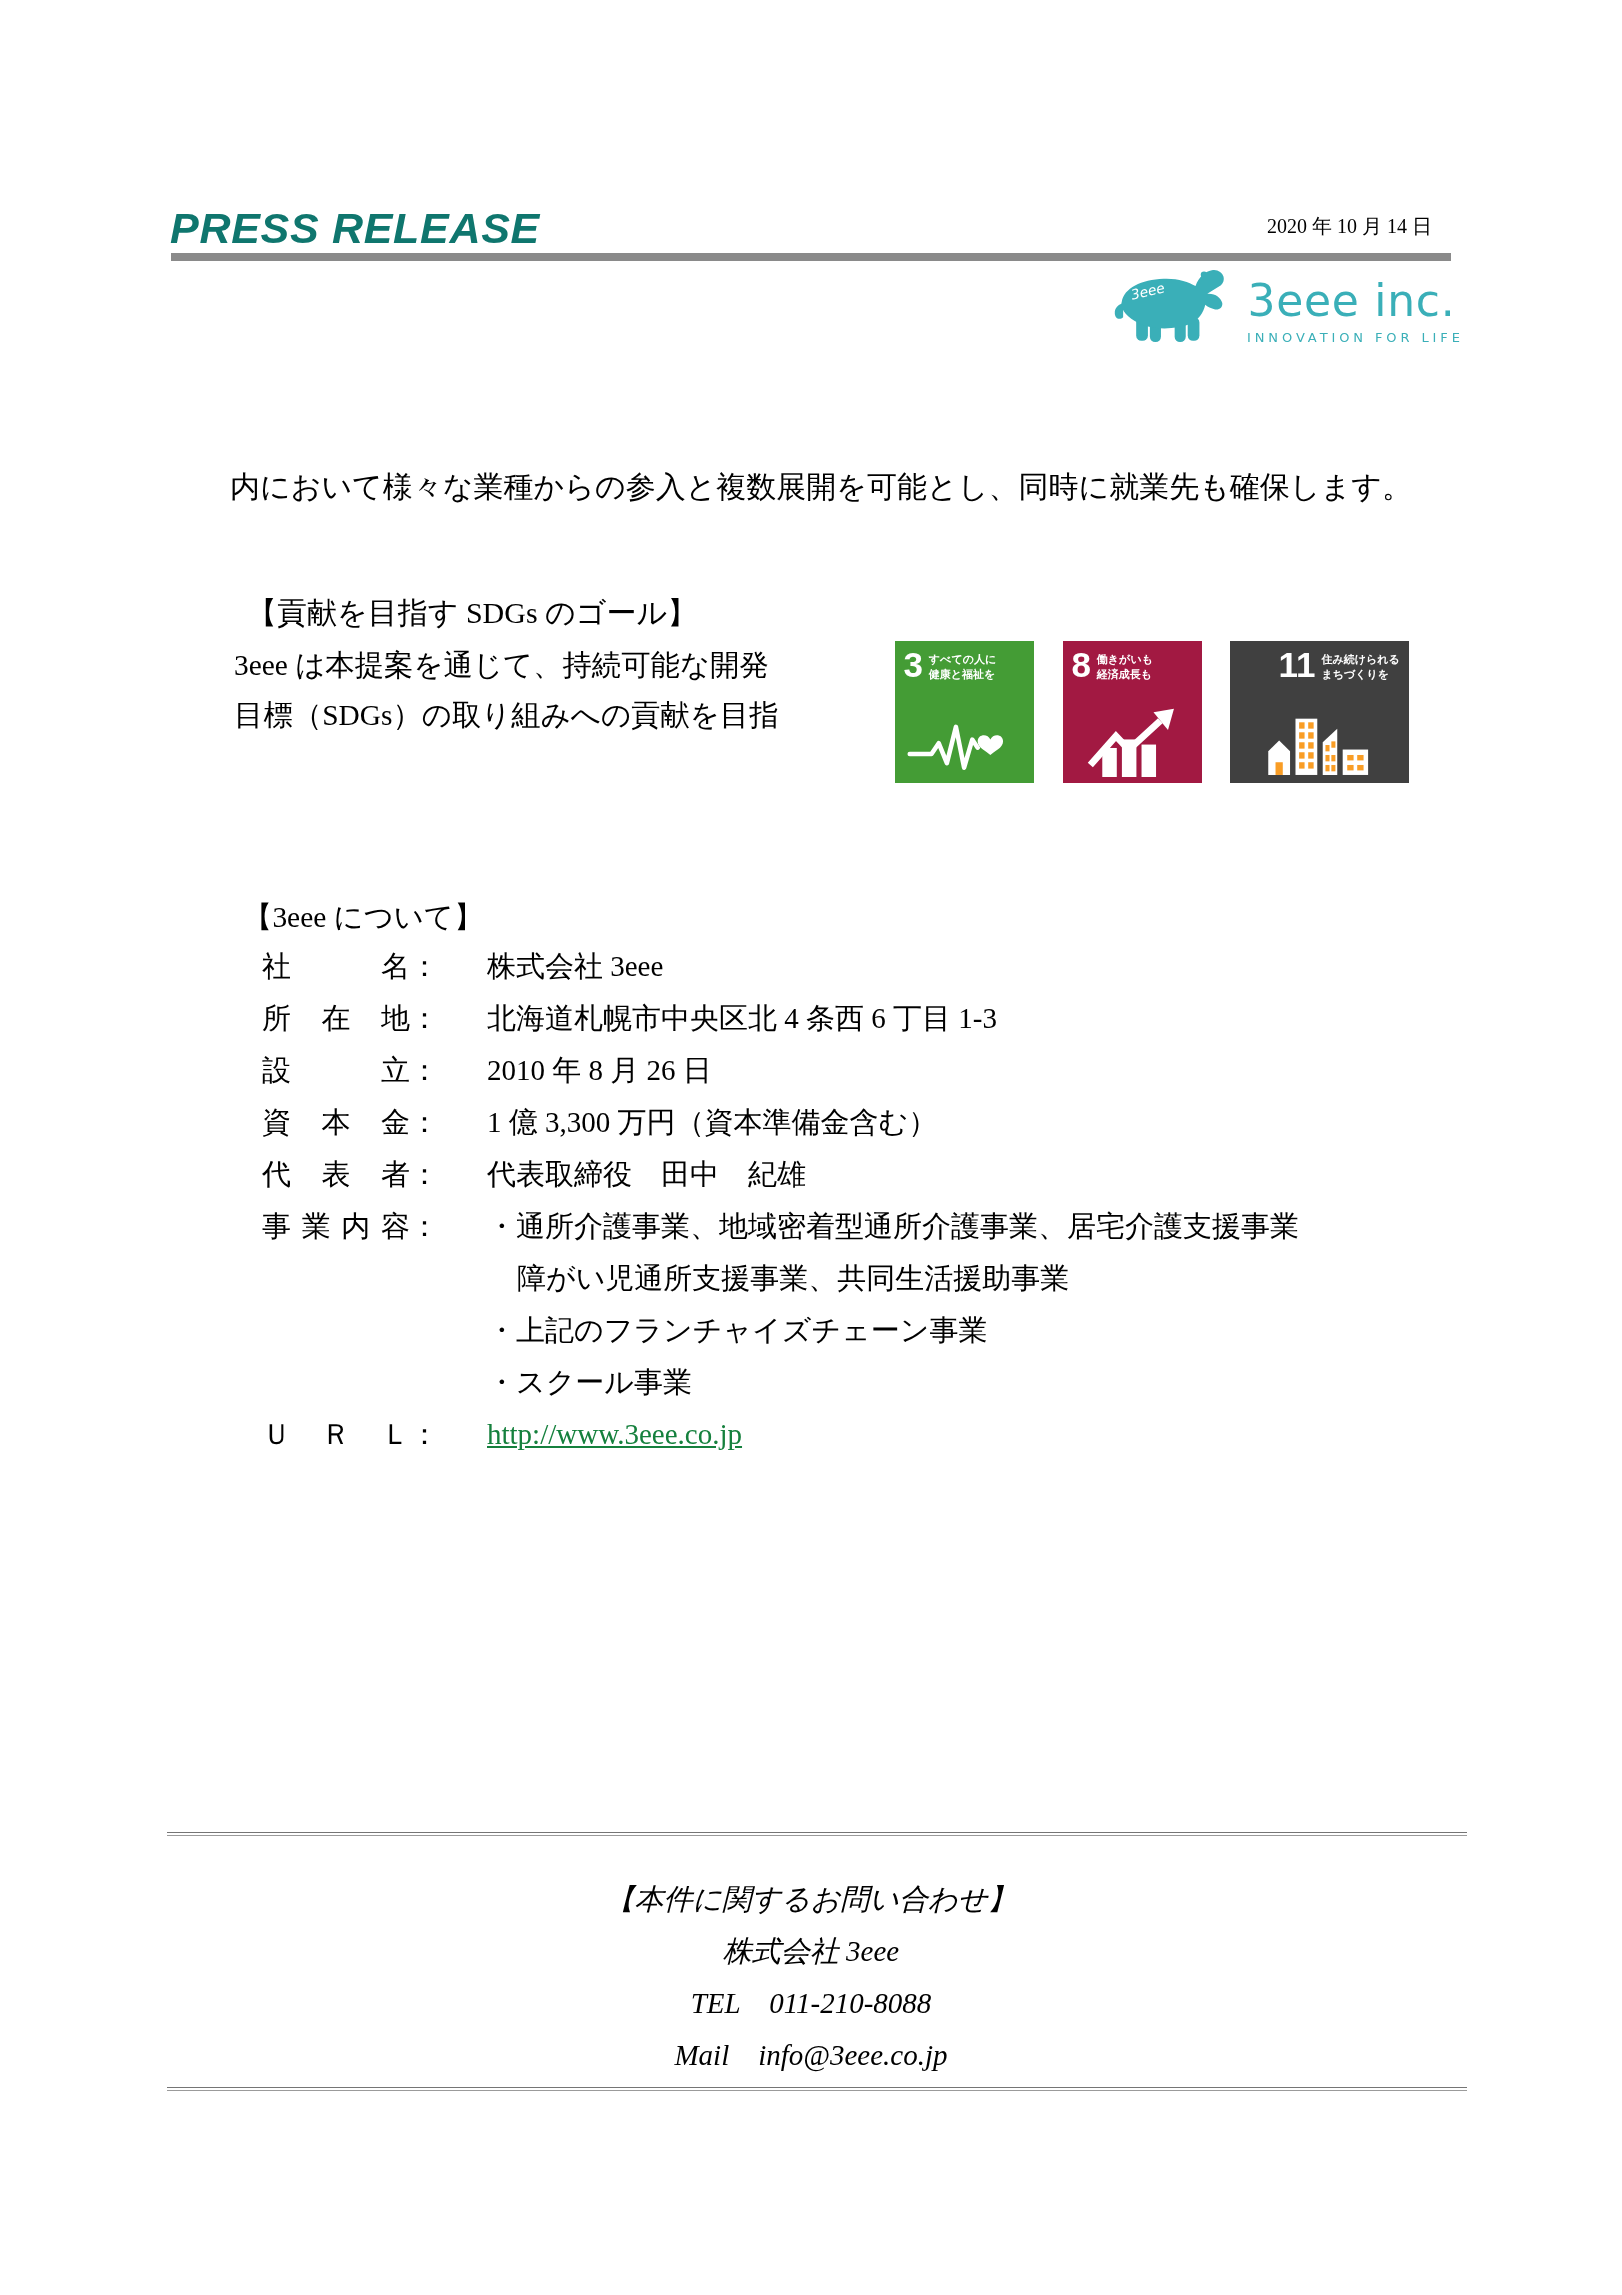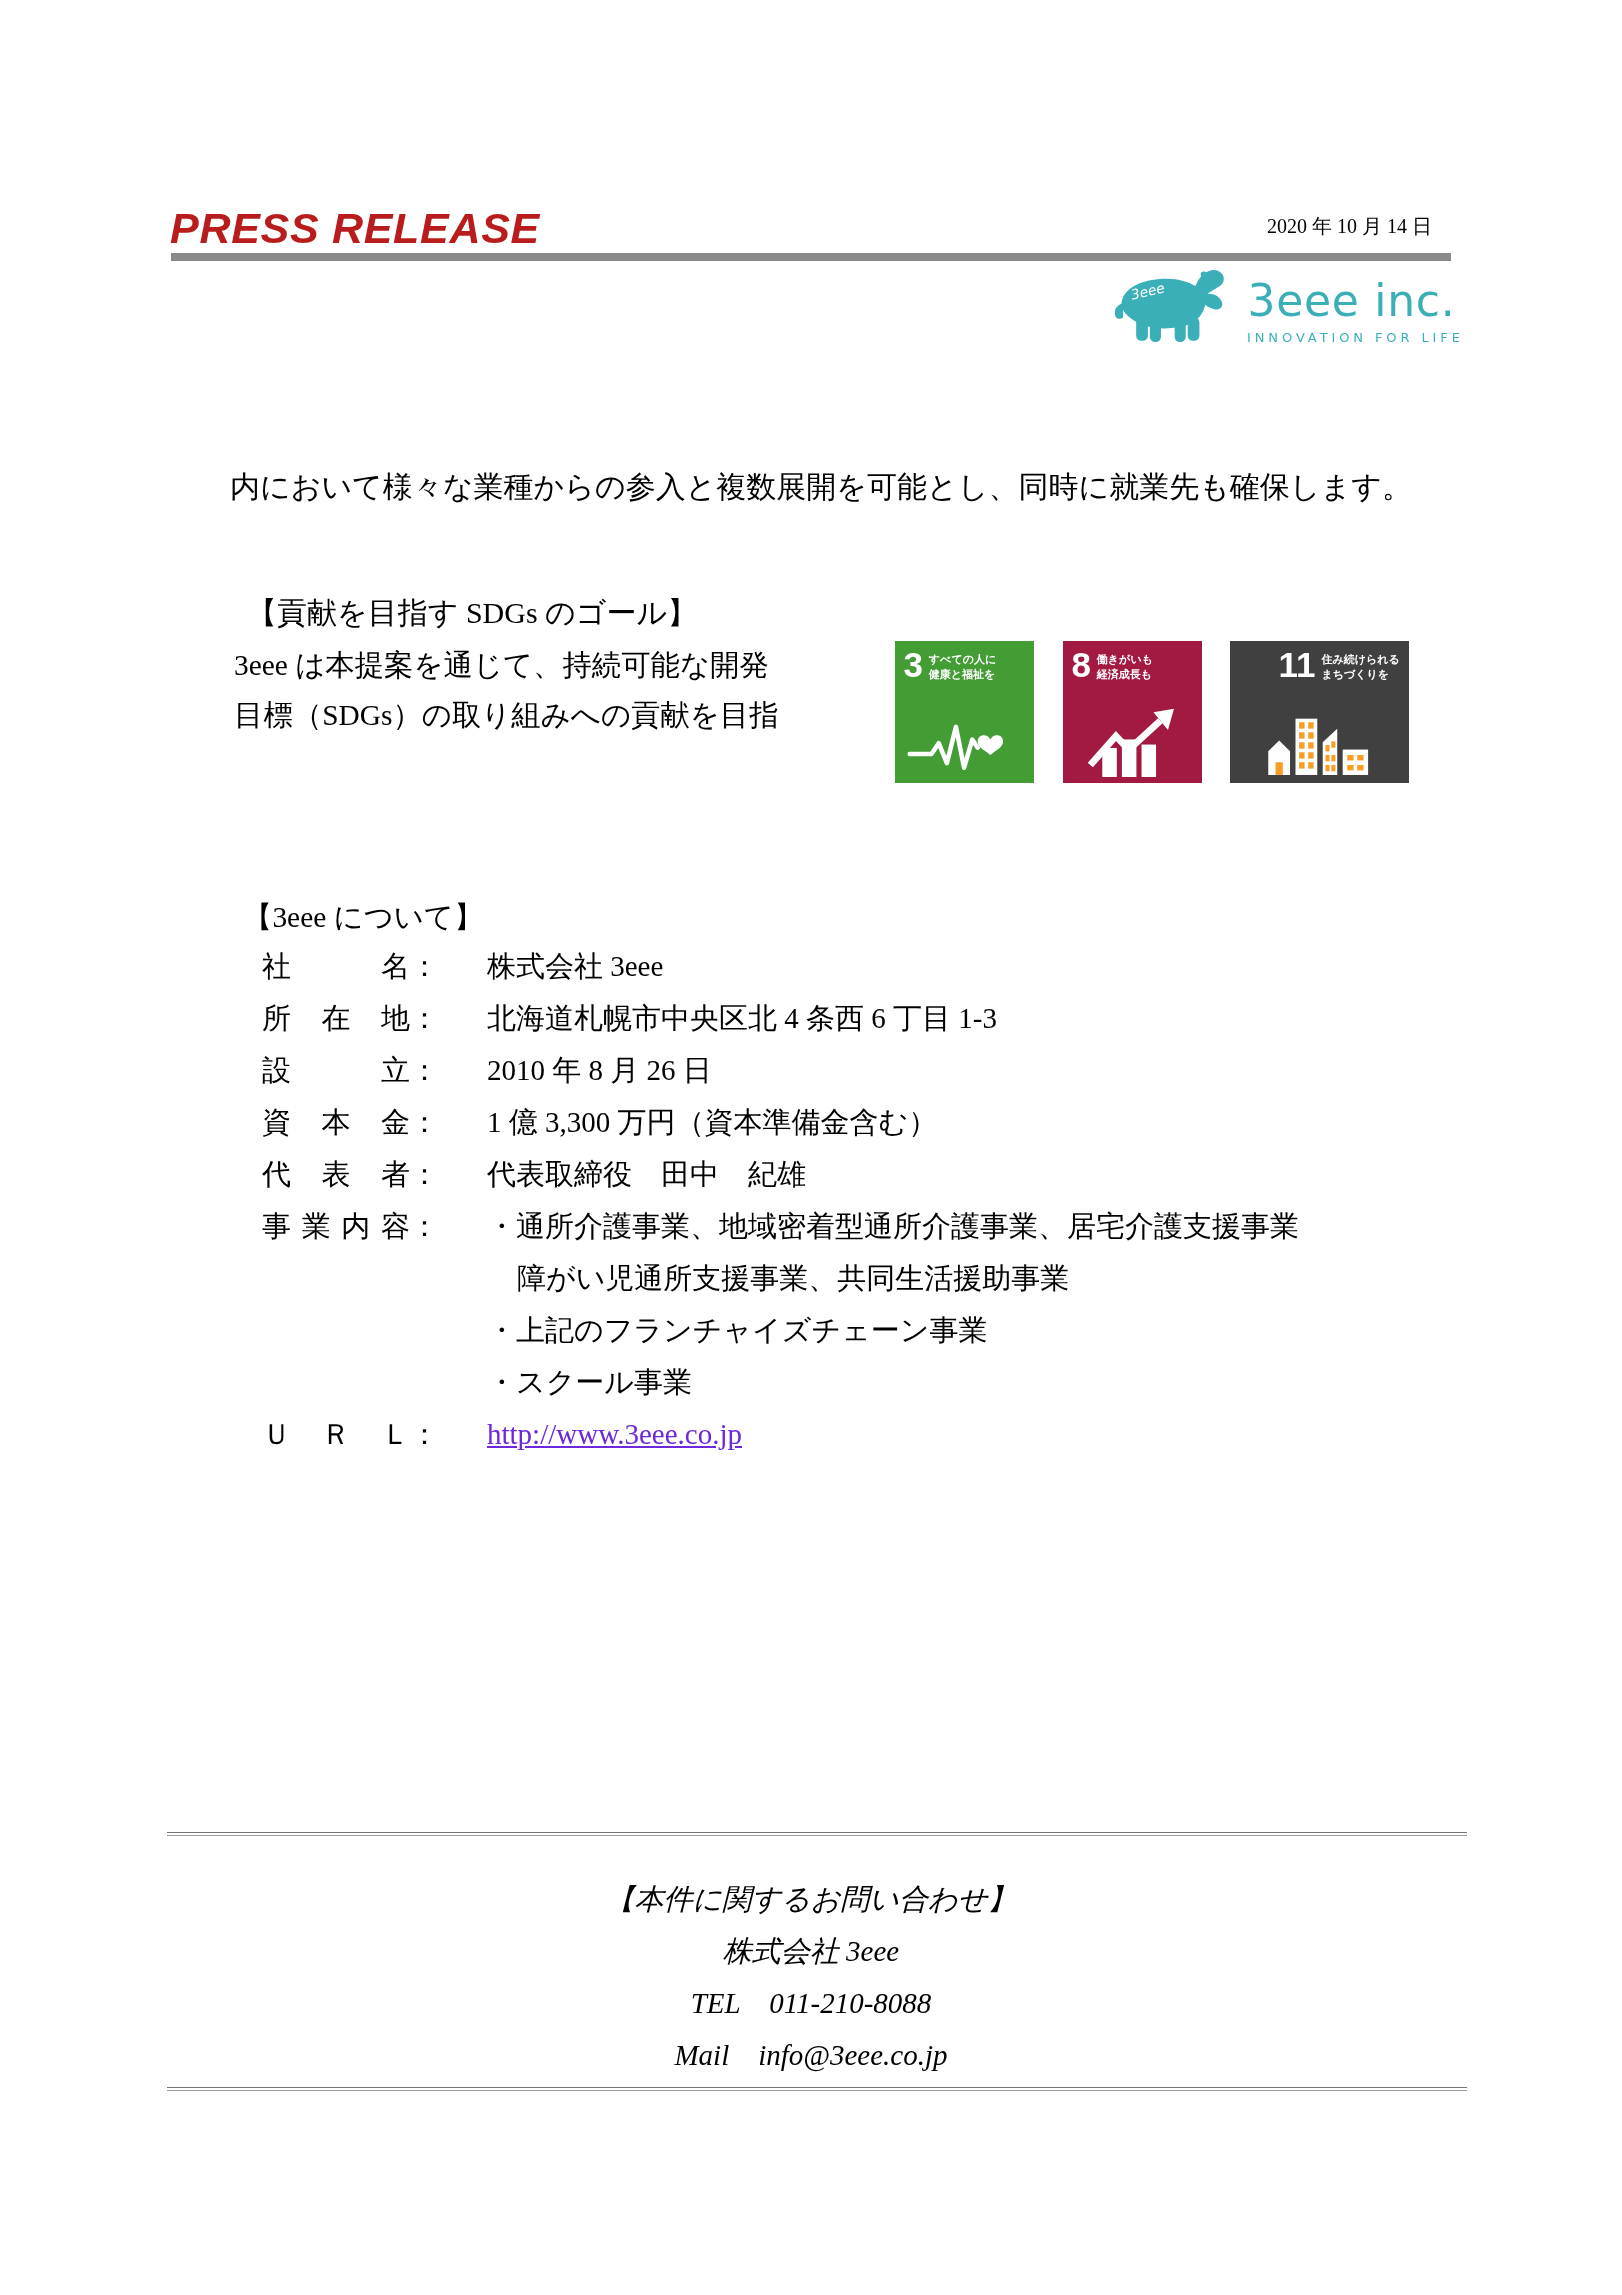--- a/index.html
+++ b/index.html
@@ -2,21 +2,21 @@
 <html style="font-size:10.5px"><head>
 <meta charset="utf-8">
 <style>
   html,body{margin:0;padding:0;background:#e8e8e8;}
   .page{position:relative;width:1622px;height:2295px;background:#ffffff;margin:0 auto;
         font-family:"Liberation Serif","DejaVu Serif",serif;color:#000;overflow:hidden;}
 
   
   .press-title{position:absolute;left:170px;top:207px;line-height:1;
         font-family:"Liberation Sans","DejaVu Sans",sans-serif;
-        font-weight:bold;font-style:italic;font-size:43px;color:#b91c1c;letter-spacing:0.7px;}
+        font-weight:bold;font-style:italic;font-size:43px;color:#0f766e;letter-spacing:0.7px;}
   .date{position:absolute;top:216px;right:190px;font-size:20px;line-height:1;white-space:nowrap;}
   .rule{position:absolute;left:171px;top:253px;width:1280px;height:7.9px;background:#8a8a8a;}
 
   
   .logo{position:absolute;left:1108px;top:268px;width:353px;height:85px;}
   .hippo{position:absolute;left:0;top:1.3px;width:132px;height:75px;}
   .wordmark-block{position:absolute;left:139px;top:10.5px;width:209px;text-align:center;
         color:#3aafb8;font-family:"DejaVu Sans","Liberation Sans",sans-serif;}
   .wordmark{font-size:44px;line-height:1;letter-spacing:0.7px;}
   .tagline{margin-top:7.9px;font-size:13px;letter-spacing:3.9px;white-space:nowrap;}
@@ -39,21 +39,21 @@
   .pict{position:absolute;left:50%;transform:translateX(-50%);}
   .p0{bottom:9.2px;} .p1{bottom:6.5px;} .p2{bottom:7.9px;}
 
   
   .about-heading{position:absolute;left:243px;top:898px;font-size:29.4px;white-space:nowrap;}
   .about{position:absolute;left:262px;top:940px;font-size:29px;}
   .row{position:relative;height:52px;line-height:52px;white-space:nowrap;}
   .lab{display:inline-block;width:148px;text-align:justify;text-align-last:justify;}
   .val{position:absolute;left:225px;top:0;}
   .val.ind{left:255px;}
-  .link{color:#6d28d9;text-decoration:underline;}
+  .link{color:#15803d;text-decoration:underline;}
 
   
   .fline{position:absolute;left:167px;width:1300px;height:2px;background:#fff;
         border-top:1.3px solid #757575;border-bottom:1.3px solid #9b9b9b;}
   .fl-top{top:1832px;} .fl-bottom{top:2087px;}
   .footer{position:absolute;left:171px;top:1873px;width:1280px;text-align:center;font-size:29px;}
   .footer .frow{height:52px;line-height:52px;white-space:nowrap;font-style:italic;}
 </style>
 </head>
 <body>

